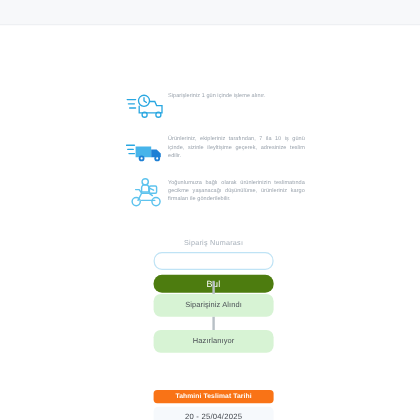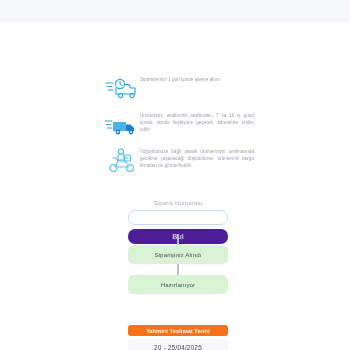--- a/index.html
+++ b/index.html
@@ -91,21 +91,21 @@
     display: block;
   }
   .order-input::placeholder { color: #cfd8e0; }
 
   .find-button {
     width: 100px;
     height: 15px;
     margin-top: 4px;
     border: none;
     border-radius: 7px;
-    background: #4c1d95;
+    background: #4d7c0f;
     color: #ffffff;
     font-family: "Liberation Sans", sans-serif;
     font-size: 7.5px;
     letter-spacing: 0.3px;
     cursor: pointer;
     display: block;
   }
 
   
   .steps {

